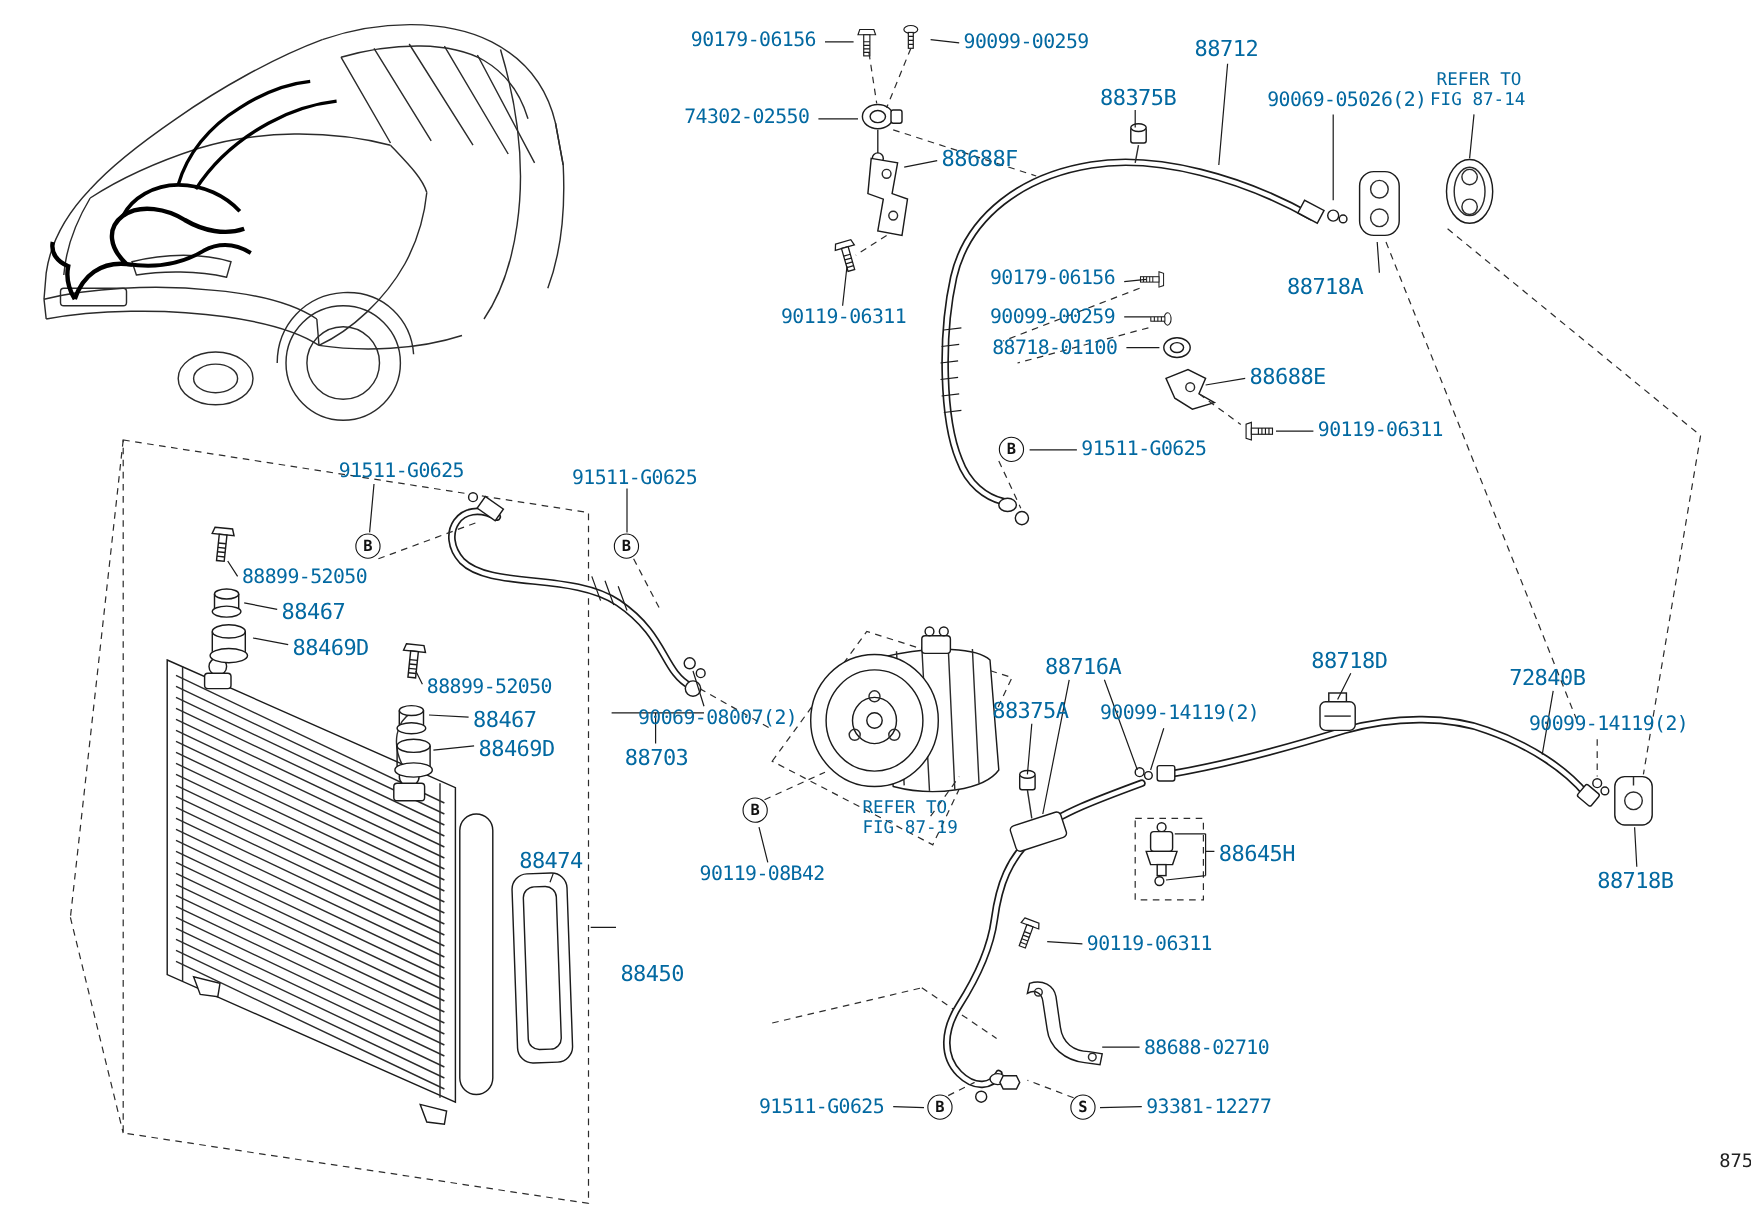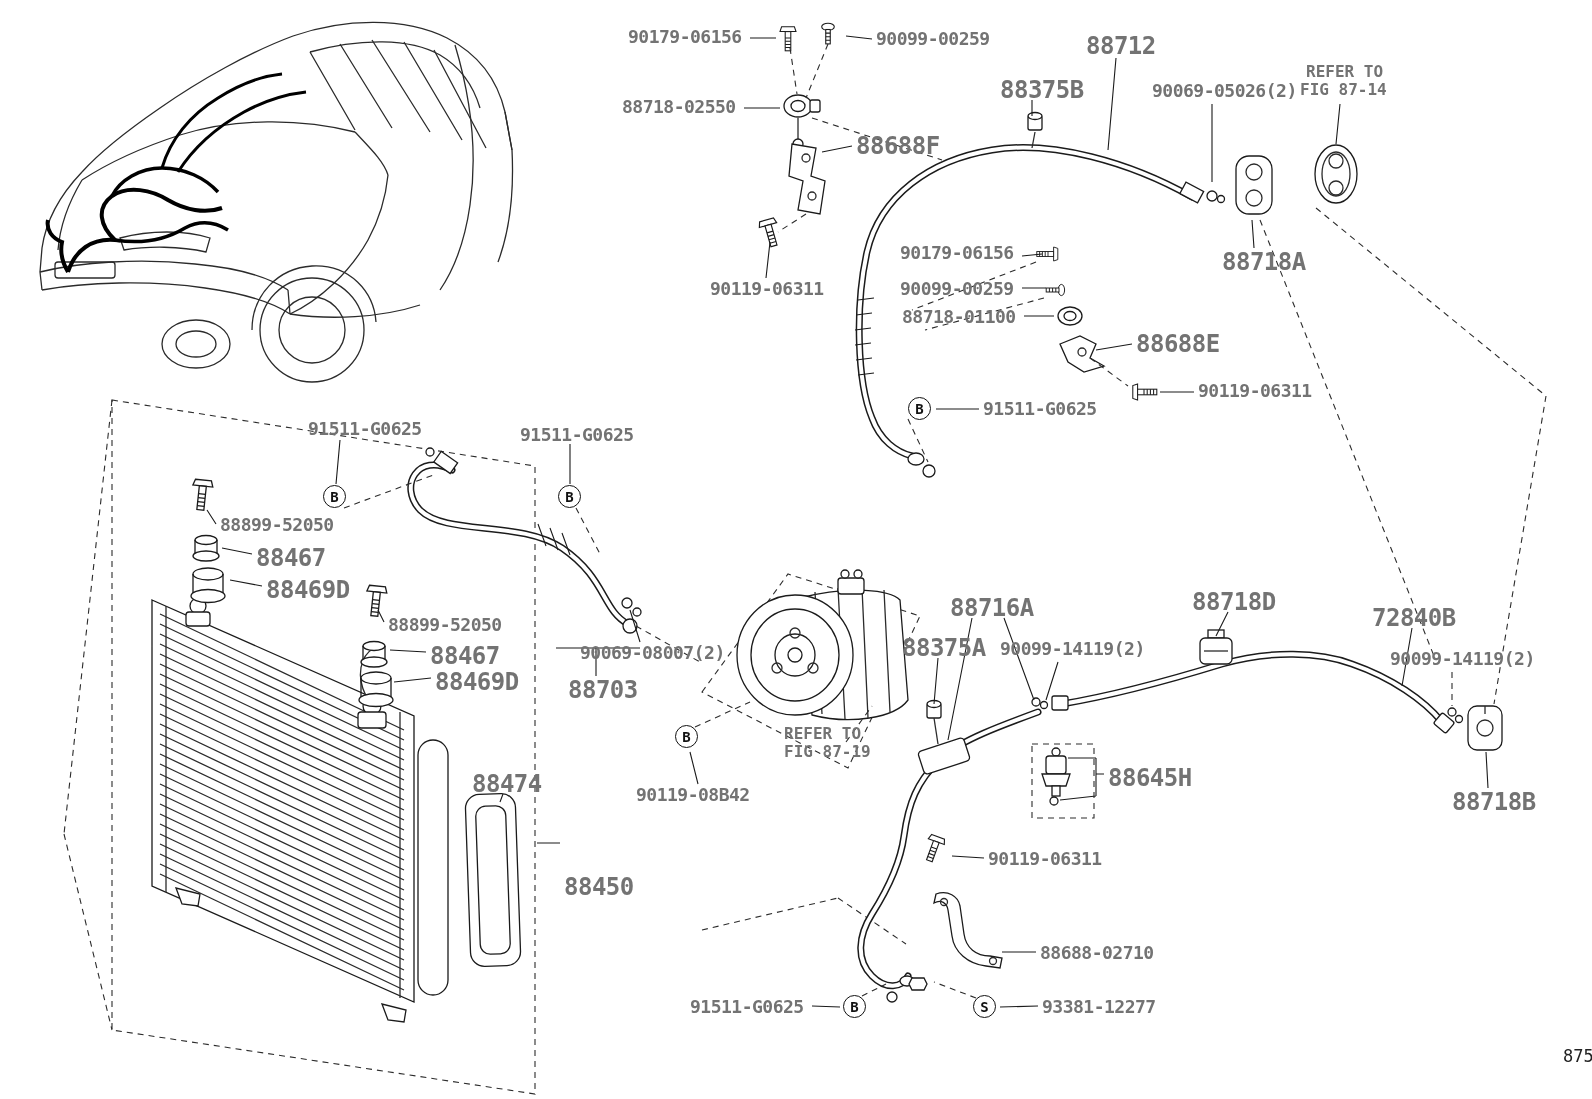--- a/index.html
+++ b/index.html
@@ -1,21 +1,21 @@
 <!DOCTYPE html>
 <html><head>
 <meta charset="utf-8">
 <style>
   html,body{margin:0;padding:0;background:#fff;}
   .stage{position:relative;width:1592px;height:1099px;background:#fff;
          font-family:"DejaVu Sans Mono",monospace;overflow:hidden;}
   .stage svg{position:absolute;left:0;top:0;}
-  .lbl{position:absolute;font-weight:bold;font-size:18px;line-height:1;color:#737373;
+  .lbl{position:absolute;font-weight:normal;font-size:18px;line-height:1;color:#0369a1;
        white-space:nowrap;letter-spacing:-0.5px;}
-  .lbl.big{font-size:24px;text-align:right;}
+  .lbl.big{font-size:20px;text-align:right;}
   .lbl.sm{font-size:16px;letter-spacing:0;}
   .callout{position:absolute;width:23px;height:23px;border:1.6px solid #111;border-radius:50%;
            display:flex;align-items:center;justify-content:center;font-size:14px;font-weight:bold;
            color:#111;box-sizing:border-box;background:#fff;}
   .figcode{position:absolute;font-size:17px;color:#222;}
   .tube-out{stroke:#1b1b1b;stroke-width:7;fill:none;stroke-linecap:round;}
   .tube-in{stroke:#fff;stroke-width:4;fill:none;stroke-linecap:round;}
   .ln{stroke:#1b1b1b;stroke-width:1.1;fill:none;}
   .dash{stroke:#2c2c2c;stroke-width:1.1;fill:none;stroke-dasharray:6 5;}
   .part{stroke:#1b1b1b;stroke-width:1.3;fill:#fff;}
@@ -255,24 +255,24 @@
   </g>
 </svg>
 
 <div class="lbl" style="left:628px;top:28px">90179-06156</div>
 <div class="lbl" style="left:876px;top:30px">90099-00259</div>
 <div class="lbl big" style="left:1086px;top:34px">88712</div>
 <div class="lbl big" style="left:1000px;top:78px">88375B</div>
 <div class="lbl" style="left:1152px;top:82px">90069-05026(2)</div>
 <div class="lbl sm" style="left:1306px;top:64px">REFER TO</div>
 <div class="lbl sm" style="left:1300px;top:82px">FIG 87-14</div>
-<div class="lbl" style="left:622px;top:98px">88718-02550</div>
+<div class="lbl" style="left:622px;top:98px">74302-02550</div>
 <div class="lbl big" style="left:856px;top:134px">88688F</div>
 <div class="lbl" style="left:900px;top:244px">90179-06156</div>
-<div class="lbl big" style="left:1222px;top:250px">88718A</div>
+<div class="lbl big" style="left:1170px;top:250px">88718A</div>
 <div class="lbl" style="left:710px;top:280px">90119-06311</div>
 <div class="lbl" style="left:900px;top:280px">90099-00259</div>
 <div class="lbl" style="left:902px;top:308px">88718-01100</div>
 <div class="lbl big" style="left:1136px;top:332px">88688E</div>
 <div class="lbl" style="left:1198px;top:382px">90119-06311</div>
 <div class="lbl" style="left:983px;top:400px">91511-G0625</div>
 <div class="lbl" style="left:308px;top:420px">91511-G0625</div>
 <div class="lbl" style="left:520px;top:426px">91511-G0625</div>
 <div class="lbl" style="left:220px;top:516px">88899-52050</div>
 <div class="lbl big" style="left:256px;top:546px">88467</div>

